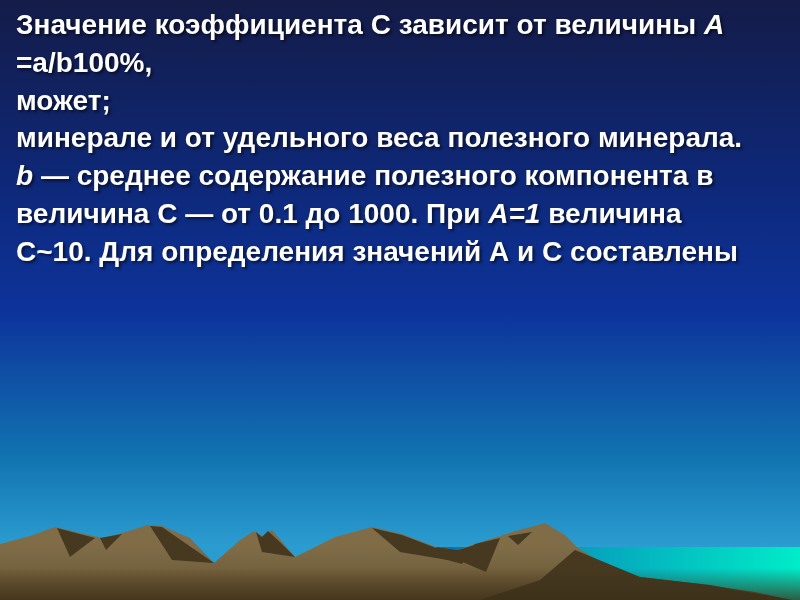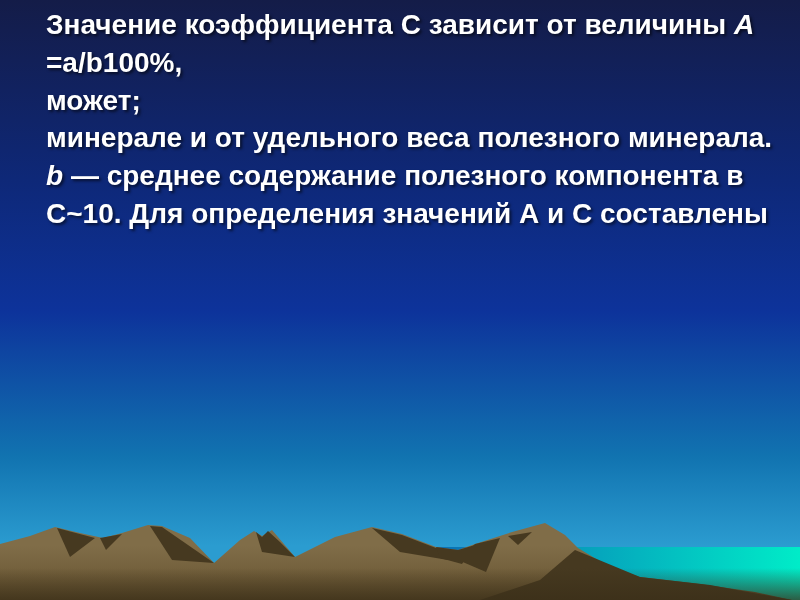--- a/index.html
+++ b/index.html
@@ -17,21 +17,20 @@
     font-family:"Liberation Sans", sans-serif;
   }
   .text-block{
     position:absolute;
     left:16px;top:6px;right:8px;
     color:var(--text-color);
     font-size:28px;
     font-weight:bold;
     line-height:37.8px;
     text-shadow:2px 2px 3px rgba(0,0,0,0.6);
-    margin-left:30px;
   }
   .line{white-space:nowrap;}
   .line .it{font-style:italic;}
   .landscape{
     position:absolute;
     left:0;top:480px;
     width:800px;height:120px;
     display:block;
   }
 </style>
@@ -39,20 +38,21 @@
 <body>
 
 <div class="slide">
 
   <div class="text-block">
       <div class="line"><span>Значение коэффициента С зависит от величины </span><span class="it">А</span></div>
       <div class="line"><span>=a/b100%,</span></div>
       <div class="line"><span>может;</span></div>
       <div class="line"><span>минерале и от удельного веса полезного минерала.</span></div>
       <div class="line"><span class="it">b</span><span> — среднее содержание полезного компонента в</span></div>
+      <div class="line"><span>величина С — от 0.1 до 1000. При </span><span class="it">А=1</span><span> величина</span></div>
       <div class="line"><span>С~10. Для определения значений А и С составлены</span></div>
     </div>
 
   <svg class="landscape" viewBox="0 0 800 120" preserveAspectRatio="none" aria-hidden="true">
     <defs>
       <linearGradient id="gWater" x1="0" y1="0" x2="1" y2="0">
         <stop offset="0" style="stop-color:var(--water-left)"></stop>
         <stop offset="1" style="stop-color:var(--water-right)"></stop>
       </linearGradient>
       <linearGradient id="gMount" x1="0" y1="0" x2="0" y2="1">

